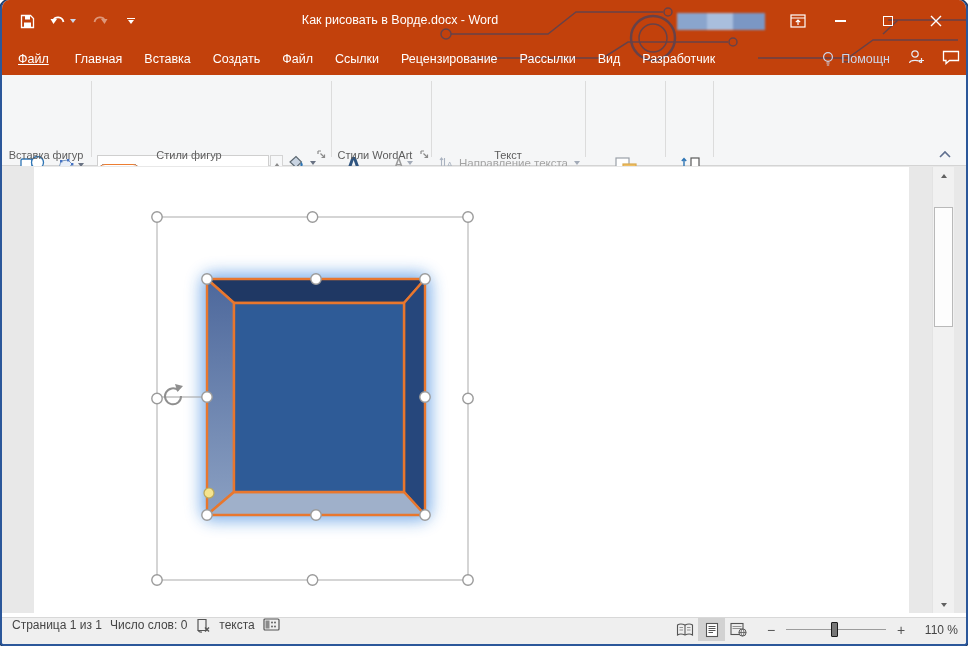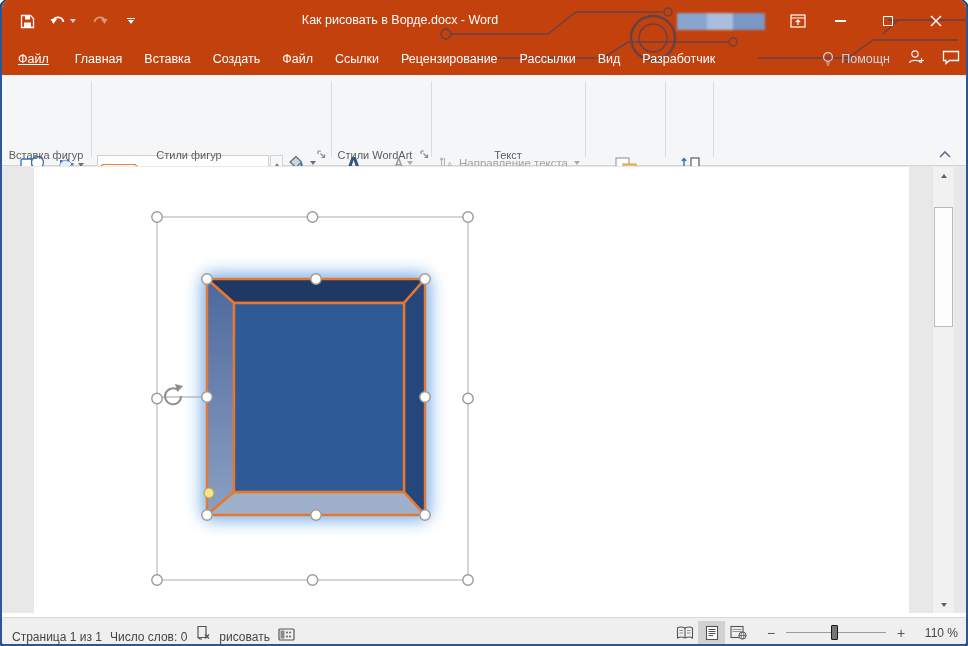--- a/index.html
+++ b/index.html
@@ -46,21 +46,21 @@
   .launcher{position:absolute;width:11px;height:11px;}
   .wa-letter{font-weight:bold;font-size:13px;line-height:13px;}
   
   .doc{position:absolute;top:166px;left:0;right:0;height:447px;background:#e8e8e8;}
   .page{position:absolute;left:32px;top:1px;width:875px;bottom:0;background:#fff;}
   .overlay{position:absolute;left:0;top:1px;}
   .sbar{position:absolute;top:1px;bottom:0;left:930px;width:22px;background:#f1f1f1;border-left:1px solid #e3e3e3;}
   .sb-btn{position:absolute;left:0;right:0;height:17px;display:flex;align-items:center;justify-content:center;}
   .sb-thumb{position:absolute;left:1px;right:1px;top:40px;height:120px;background:#fdfdfd;border:1px solid #b9b9b9;}
   
-  .status{position:absolute;left:0;right:0;bottom:0;height:27px;background:#efefef;border-top:1px solid #d8d8d8;display:flex;align-items:flex-end;font-size:12px;color:#454545;}
+  .status{position:absolute;left:0;right:0;bottom:0;height:27px;background:#efefef;border-top:1px solid #d8d8d8;display:flex;align-items:flex-start;font-size:12px;color:#454545;}
   .st-item{margin-left:8px;white-space:nowrap;}
   .st-right{margin-left:auto;margin-right:8px;display:flex;align-items:center;}
   .viewbtn{width:27px;height:23px;display:flex;align-items:center;justify-content:center;}
   .viewbtn.active{background:#d2d2d2;}
   .zoomtrack{position:relative;width:100px;height:15px;margin:0 8px;}
   .zoomtrack .line{position:absolute;left:0;right:0;top:7px;height:1px;background:#9c9c9c;}
   .zoomtrack .thumb{position:absolute;left:45%;top:0;width:7px;height:15px;background:#767676;border-radius:1px;}
   .zsign{font-size:14px;color:#555;width:14px;text-align:center;}
   .zlabel{width:50px;text-align:right;}
 </style>
@@ -421,21 +421,21 @@
   <div class="status">
     <span class="st-item" style="margin-left:10px;">Страница 1 из 1</span>
     <span class="st-item">Число слов: 0</span>
     <span class="st-item">
       <svg width="16" height="16" viewBox="0 0 16 16">
         <path d="M3 1.5 h8 v11 h-8 z" fill="none" stroke="#555" stroke-width="1.2"></path>
         <path d="M3 12.5 q1.5 2 4 1.5" fill="none" stroke="#555" stroke-width="1.2"></path>
         <path d="M10 9.5 L14 13.5 M14 9.5 L10 13.5" stroke="#555" stroke-width="1.4"></path>
       </svg>
     </span>
-    <span class="st-item">рисовать</span>
+    <span class="st-item">текста</span>
     <span class="st-item">
       <svg width="17" height="13" viewBox="0 0 17 13">
         <rect x="1" y="1" width="15" height="11" rx="1" fill="none" stroke="#555" stroke-width="1.2"></rect>
         <rect x="2.5" y="2.5" width="4" height="8" fill="#8a8a8a"></rect>
         <circle cx="9" cy="4.5" r="0.9" fill="#555"></circle>
           <circle cx="12" cy="4.5" r="0.9" fill="#555"></circle>
         <circle cx="9" cy="8.5" r="0.9" fill="#555"></circle>
           <circle cx="12" cy="8.5" r="0.9" fill="#555"></circle>
       </svg>
     </span>

